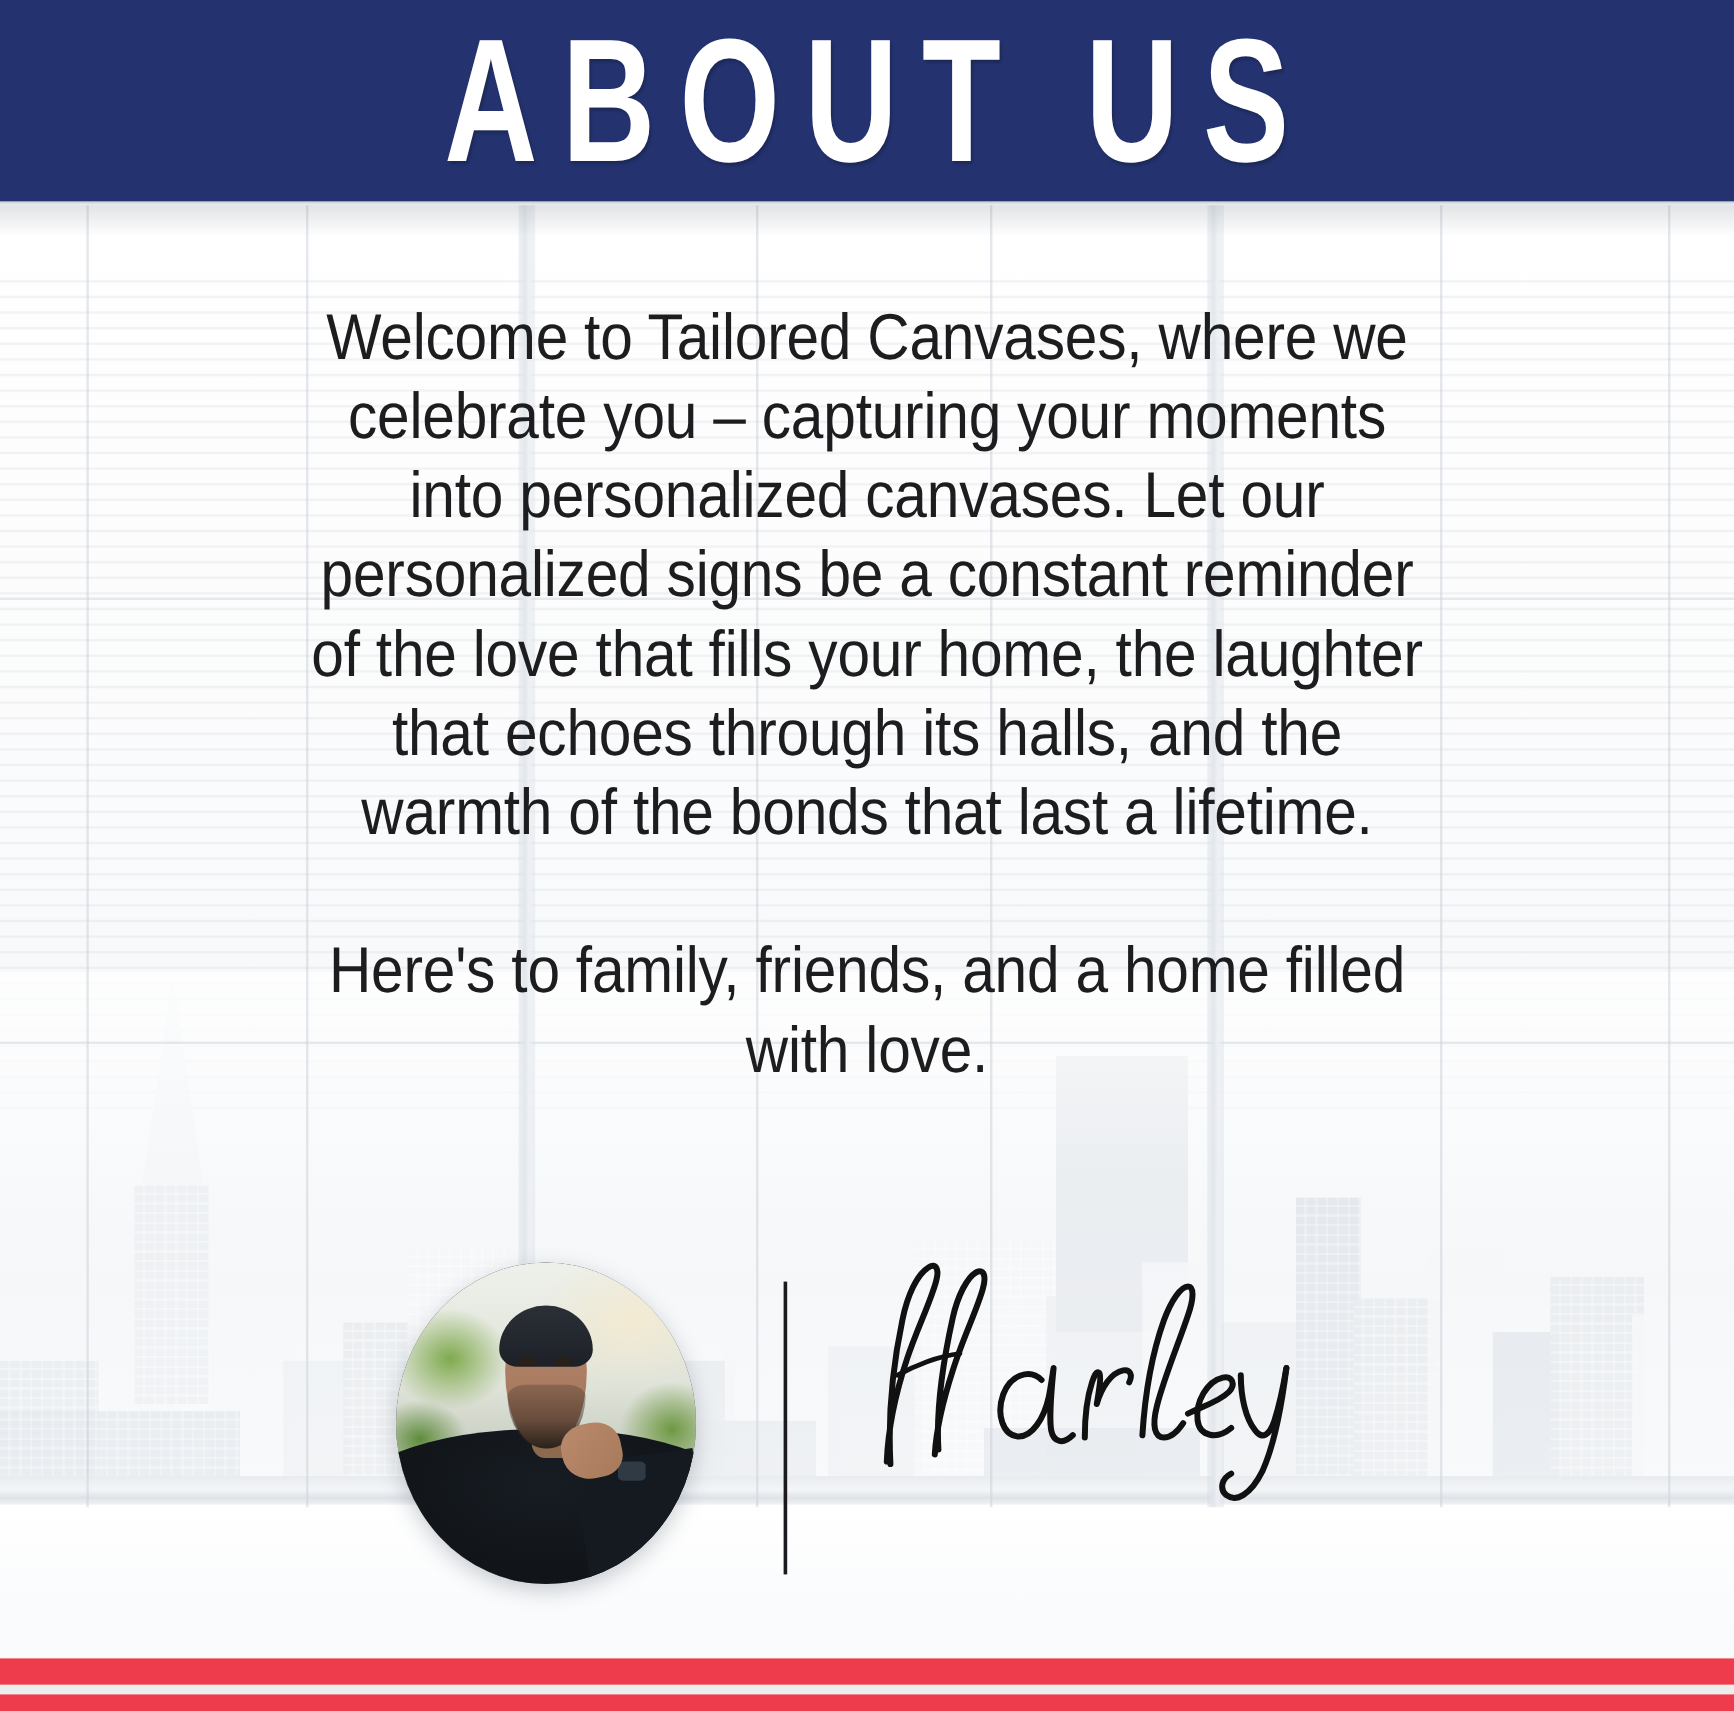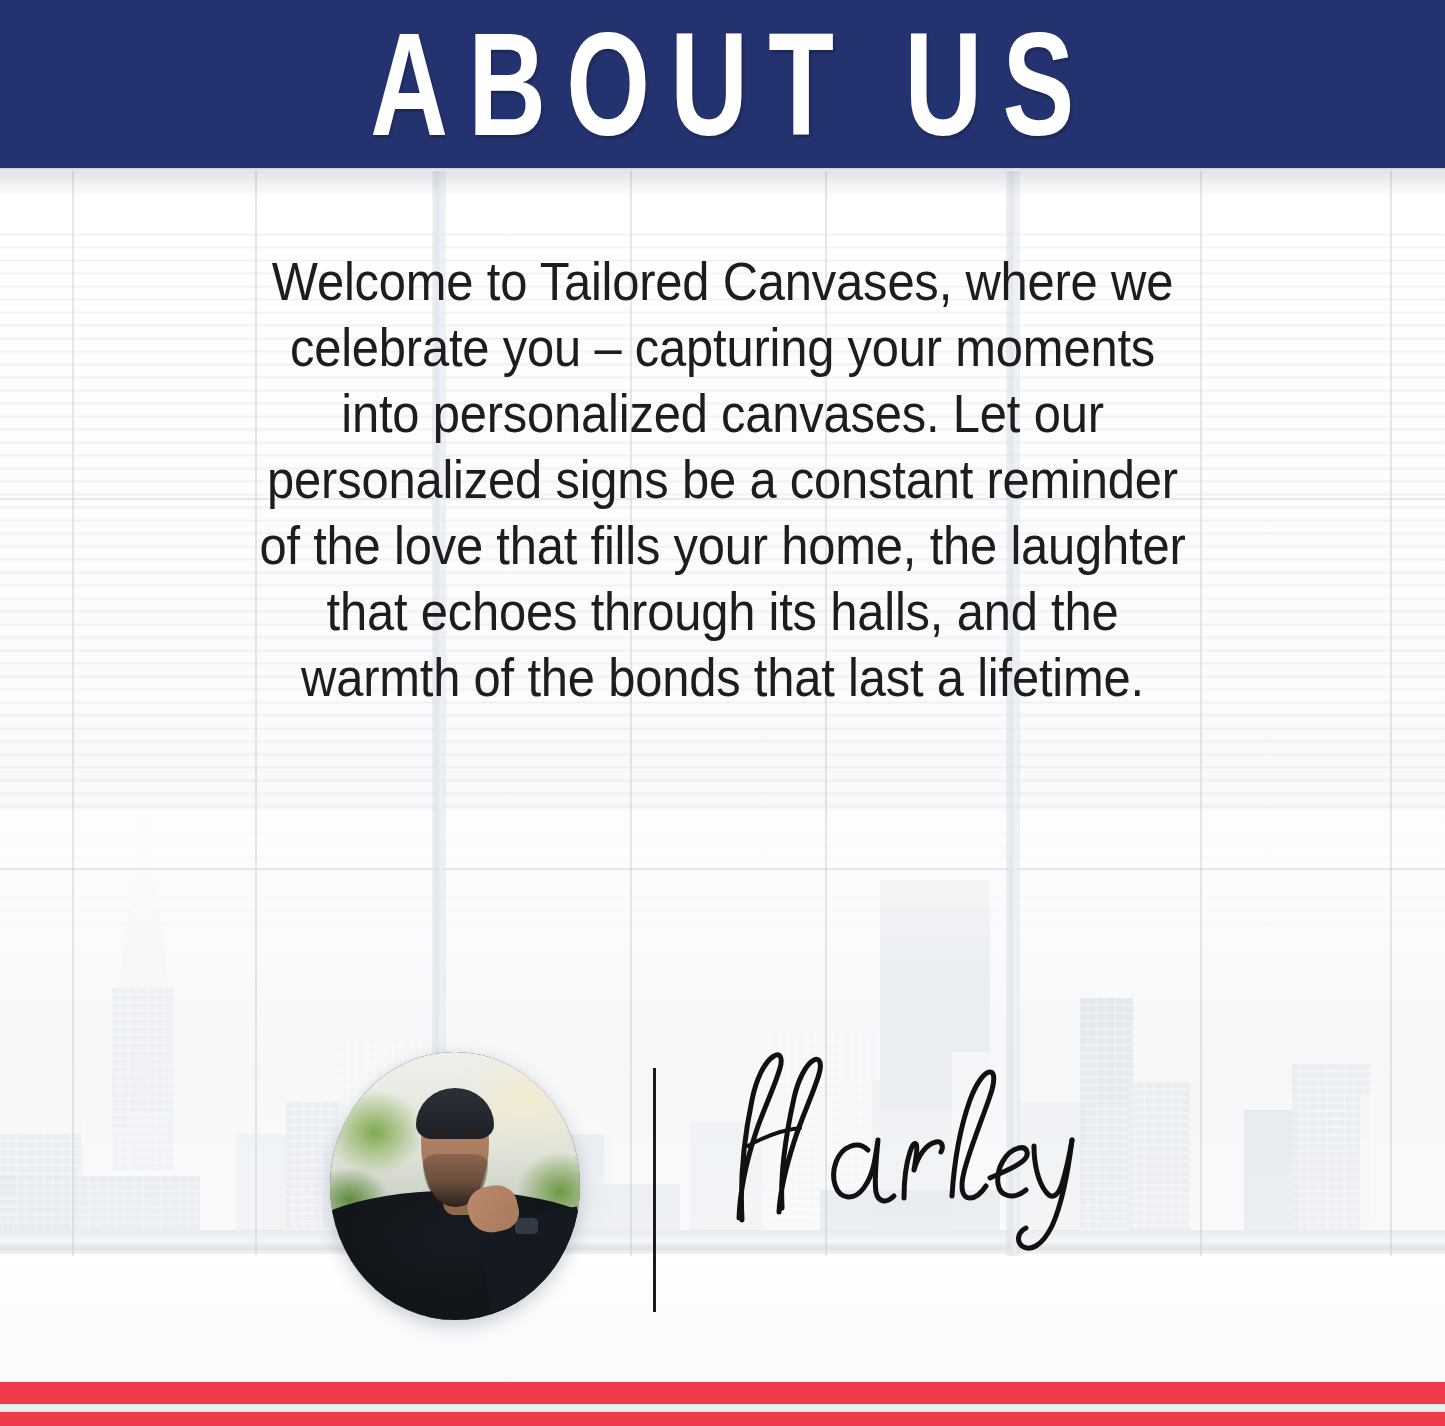--- a/index.html
+++ b/index.html
@@ -336,20 +336,24 @@
     <p>
       <span class="line">Welcome to Tailored Canvases, where we</span>
       <span class="line">celebrate you – capturing your moments</span>
       <span class="line">into personalized canvases. Let our</span>
       <span class="line">personalized signs be a constant reminder</span>
       <span class="line">of the love that fills your home, the laughter</span>
       <span class="line">that echoes through its halls, and the</span>
       <span class="line">warmth of the bonds that last a lifetime.</span>
     </p>
     <div class="para-gap"></div>
+    <p>
+      <span class="line">Here's to family, friends, and a home filled</span>
+      <span class="line">with love.</span>
+    </p>
   </div>
 
   <div class="founder">
 
     <div class="avatar">
       <div class="av-bg"></div>
       <div class="av-shoulders"></div>
       <div class="av-neck"></div>
       <div class="av-head"></div>
       <div class="av-hair"></div>

